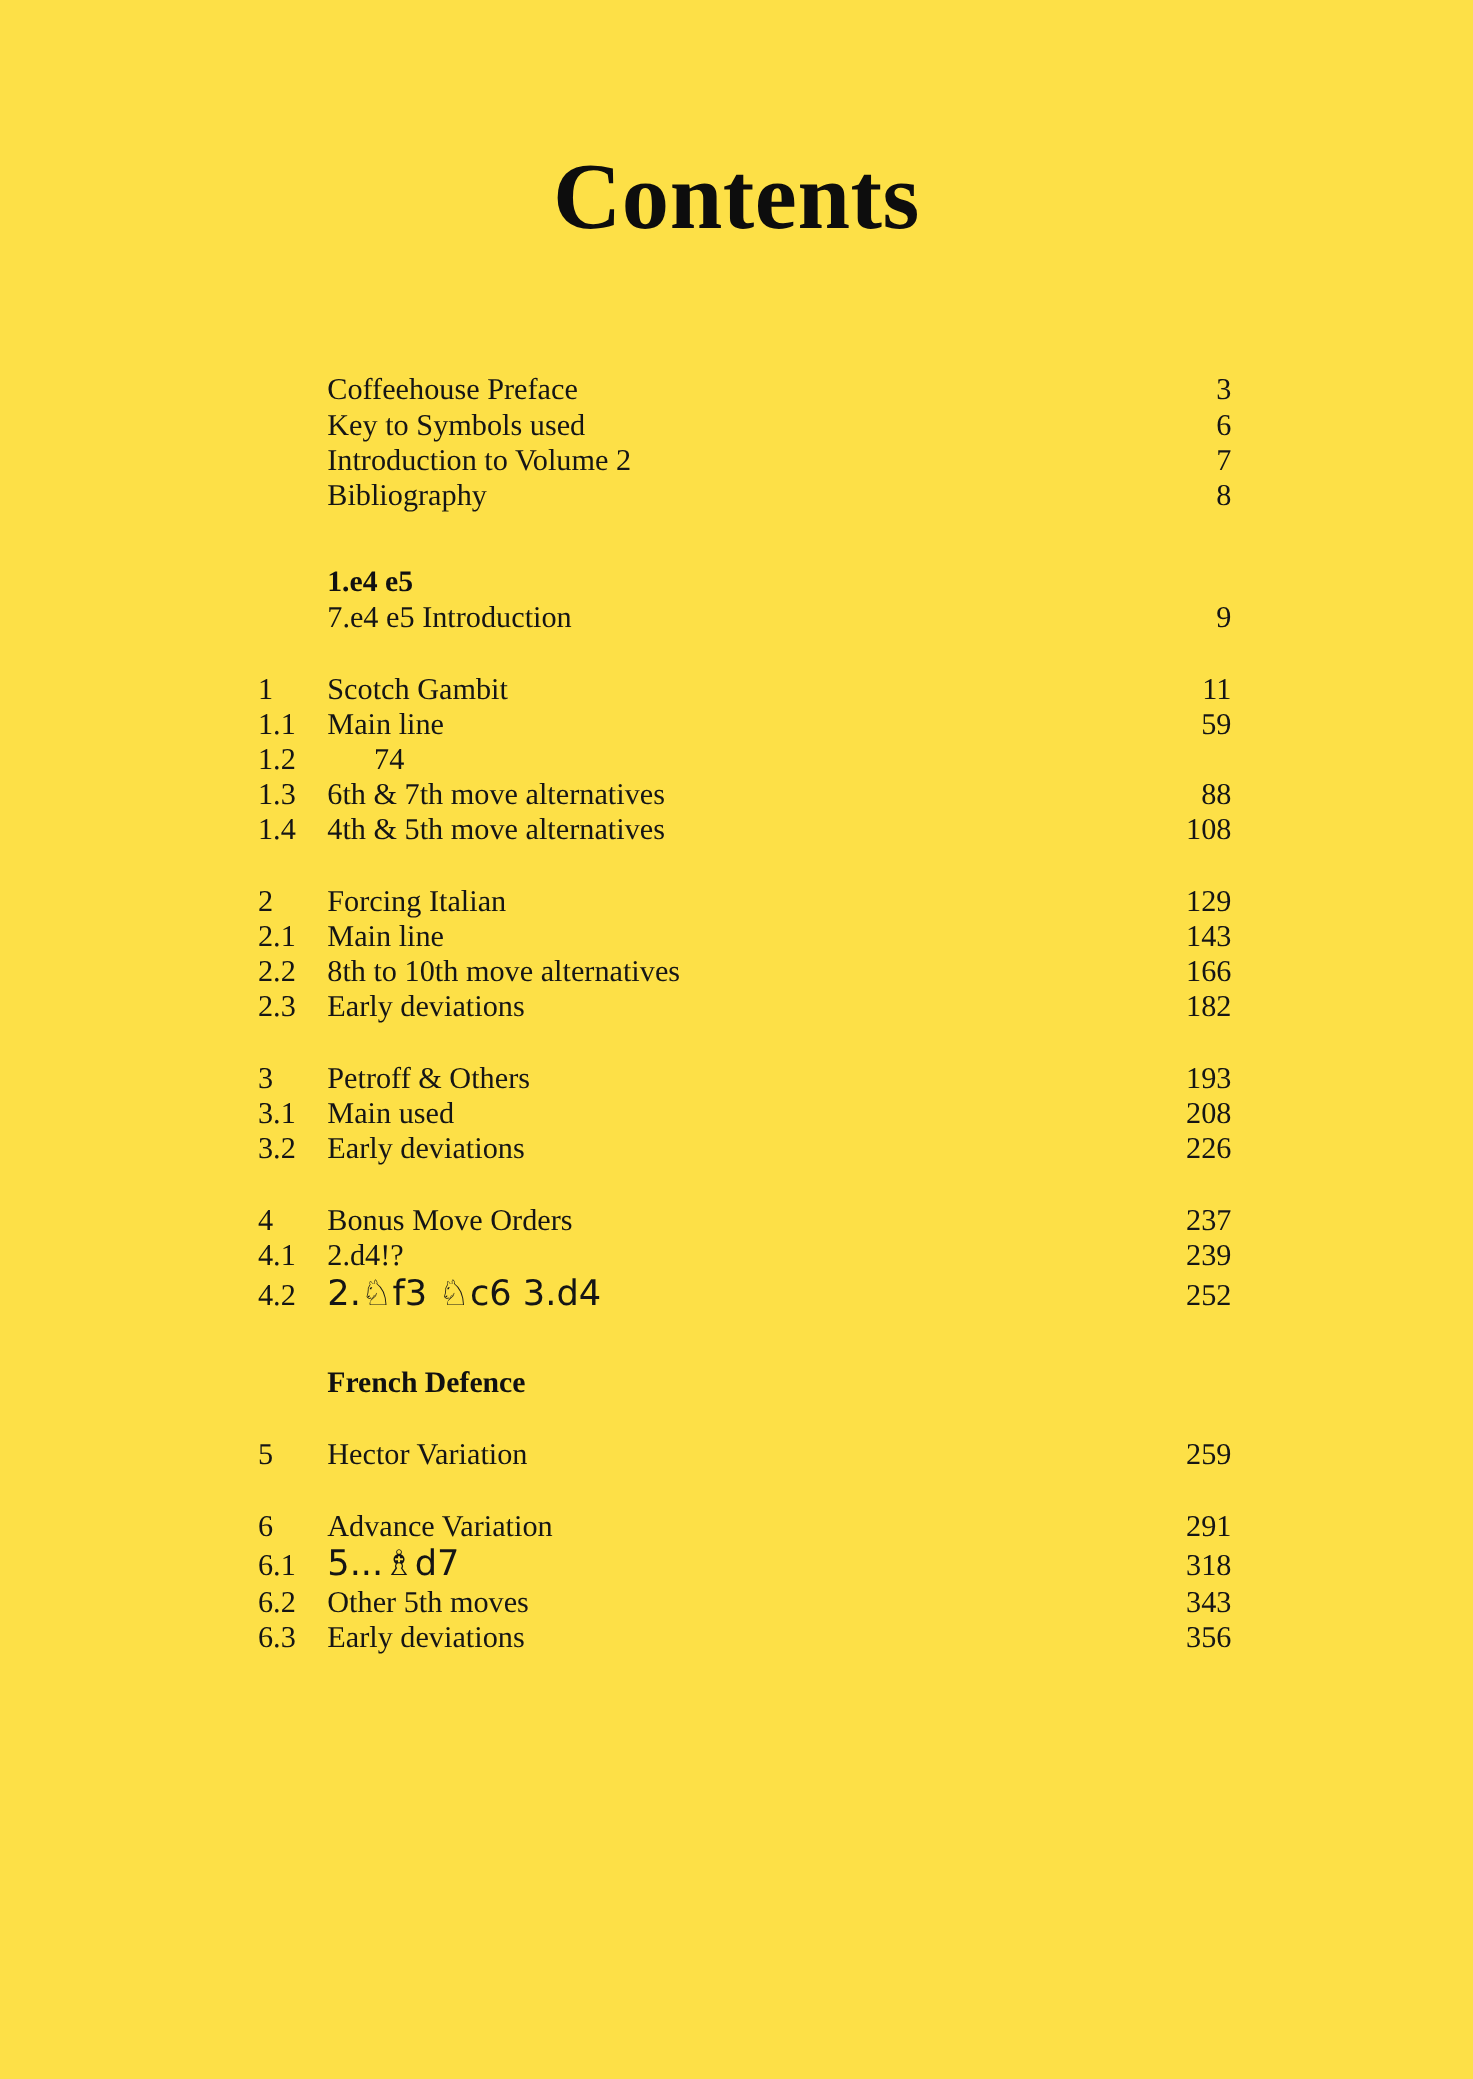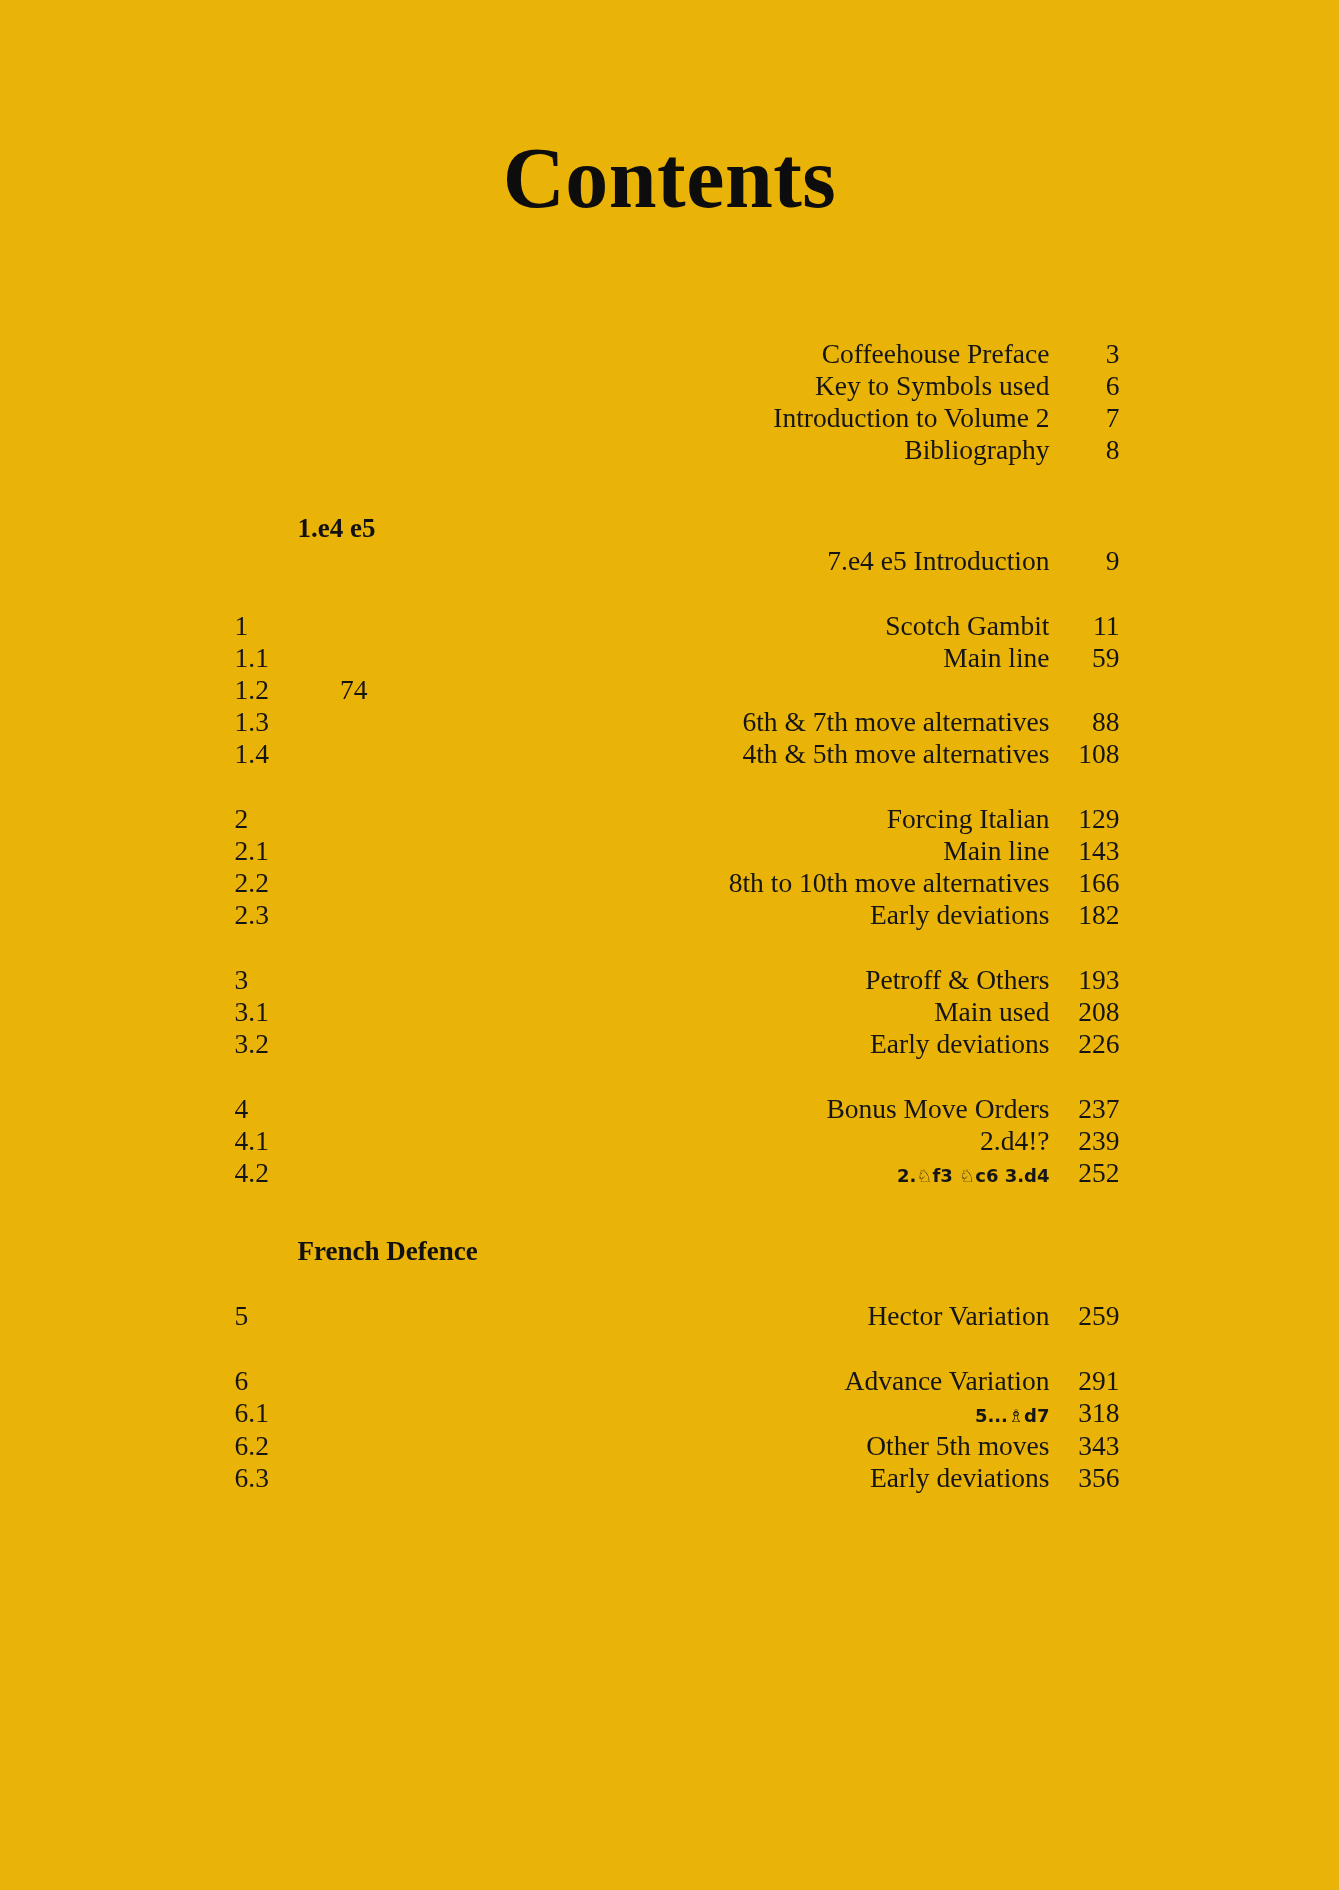--- a/index.html
+++ b/index.html
@@ -11,21 +11,21 @@
     width: 1339px;
     height: 1890px;
     font-family: "Liberation Serif", serif;
     color: #111111;
     position: relative;
     overflow: hidden;
   }
   .page {
     width: 1339px;
     height: 1890px;
-    background: #eab308;
+    background: #fde047;
     position: relative;
     box-sizing: border-box;
   }
   .title {
     text-align: center;
     font-family: "Liberation Serif", serif;
     font-weight: bold;
     font-size: 86px;
     letter-spacing: 0.5px;
     margin: 0;
@@ -47,41 +47,40 @@
     color: #151515;
     white-space: nowrap;
   }
   .num {
     width: 63px;
     flex: 0 0 63px;
     text-align: left;
   }
   .label {
     flex: 1 1 auto;
-    text-align: right;
+    text-align: left;
   }
   .page-no {
     flex: 0 0 70px;
     text-align: right;
   }
   .row.noindent {
     padding-left: 63px;
   }
   .section-head {
     font-weight: bold;
     font-size: 27px;
     padding-left: 63px;
     line-height: 1.2;
   }
   .gap-lg { height: 46px; }
   .gap-md { height: 33px; }
   .chess {
     font-family: "DejaVu Sans", sans-serif;
-    font-size: 18px;
-    font-weight: bold;
+    font-size: 32px;
   }
 </style>
 </head>
 <body>
 
 <div class="page">
 
   <h1 class="title">Contents</h1>
 
   <div class="toc">

